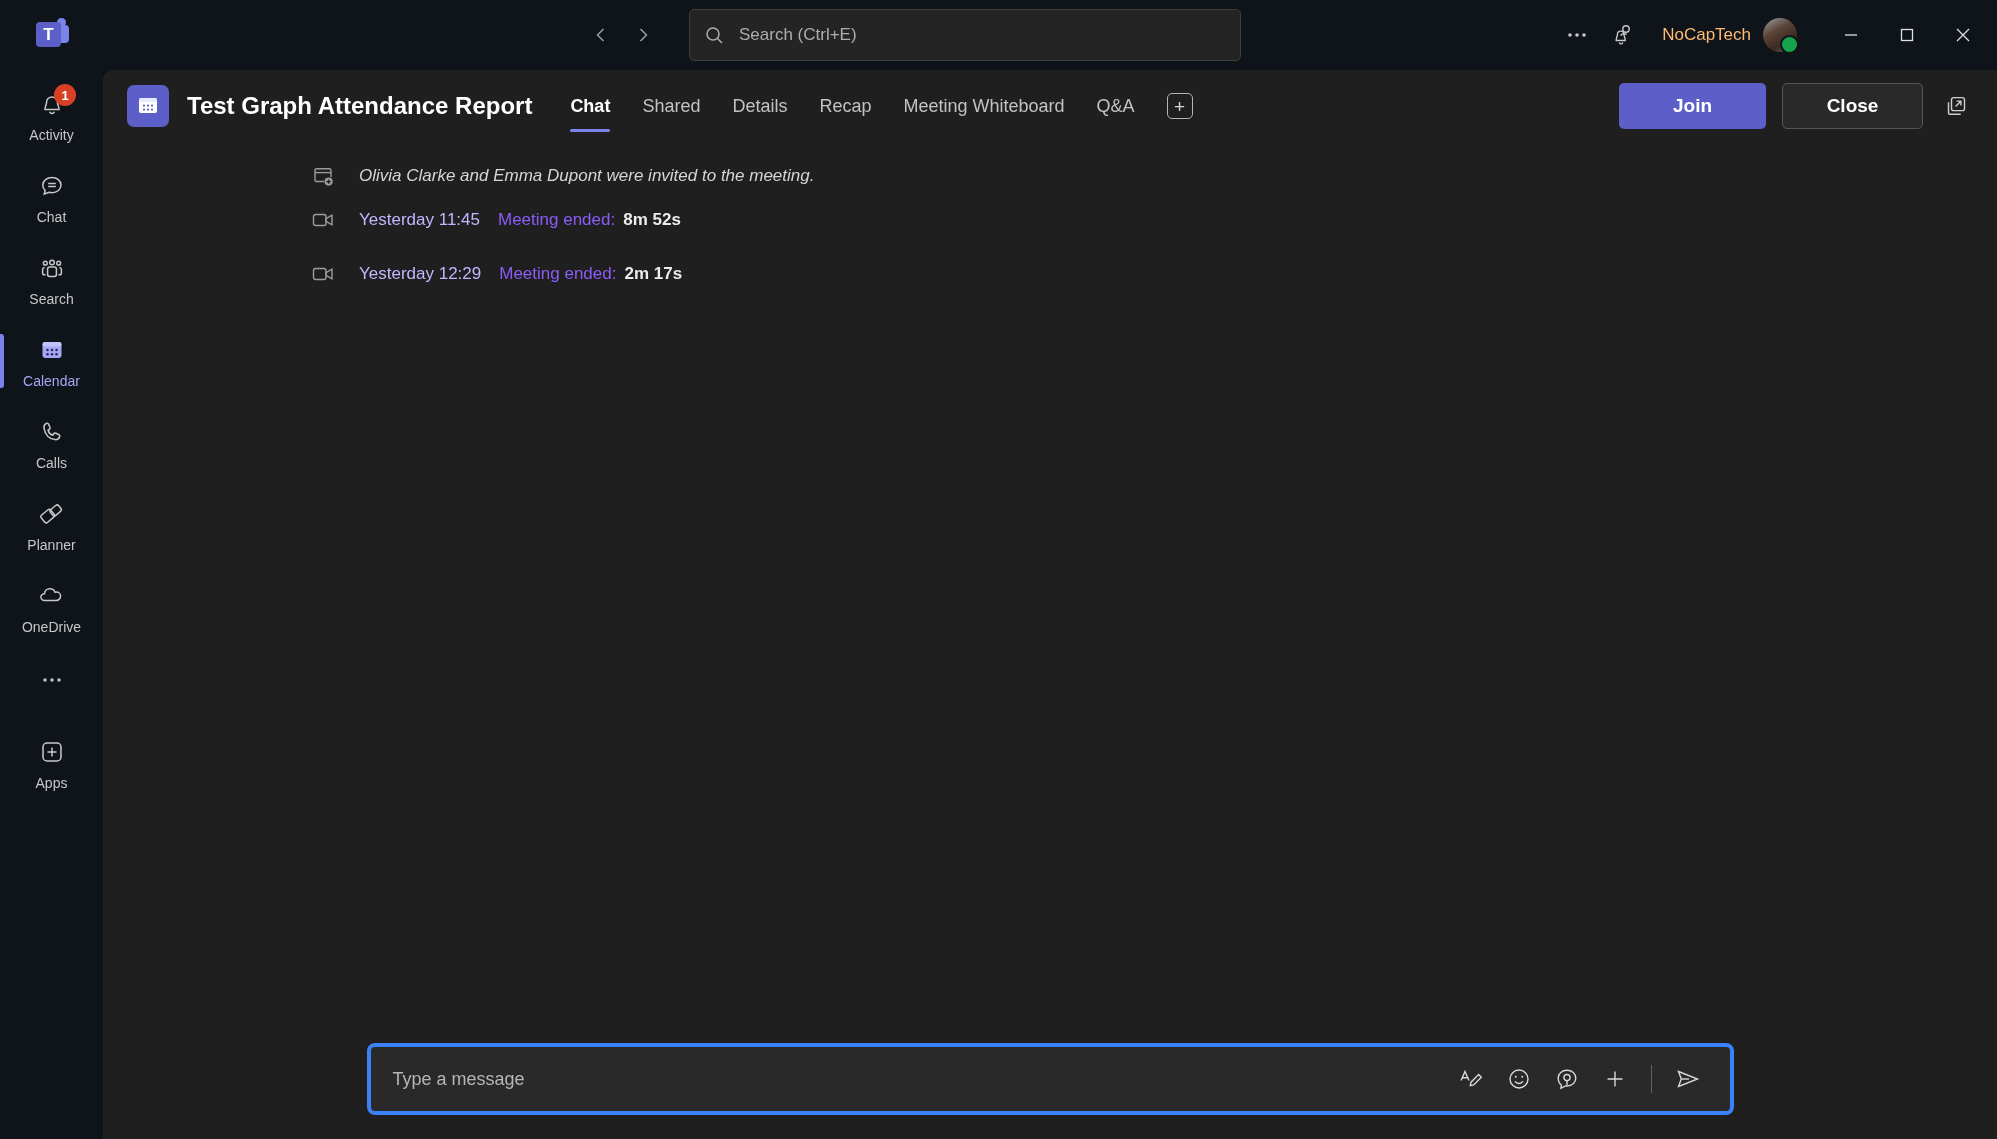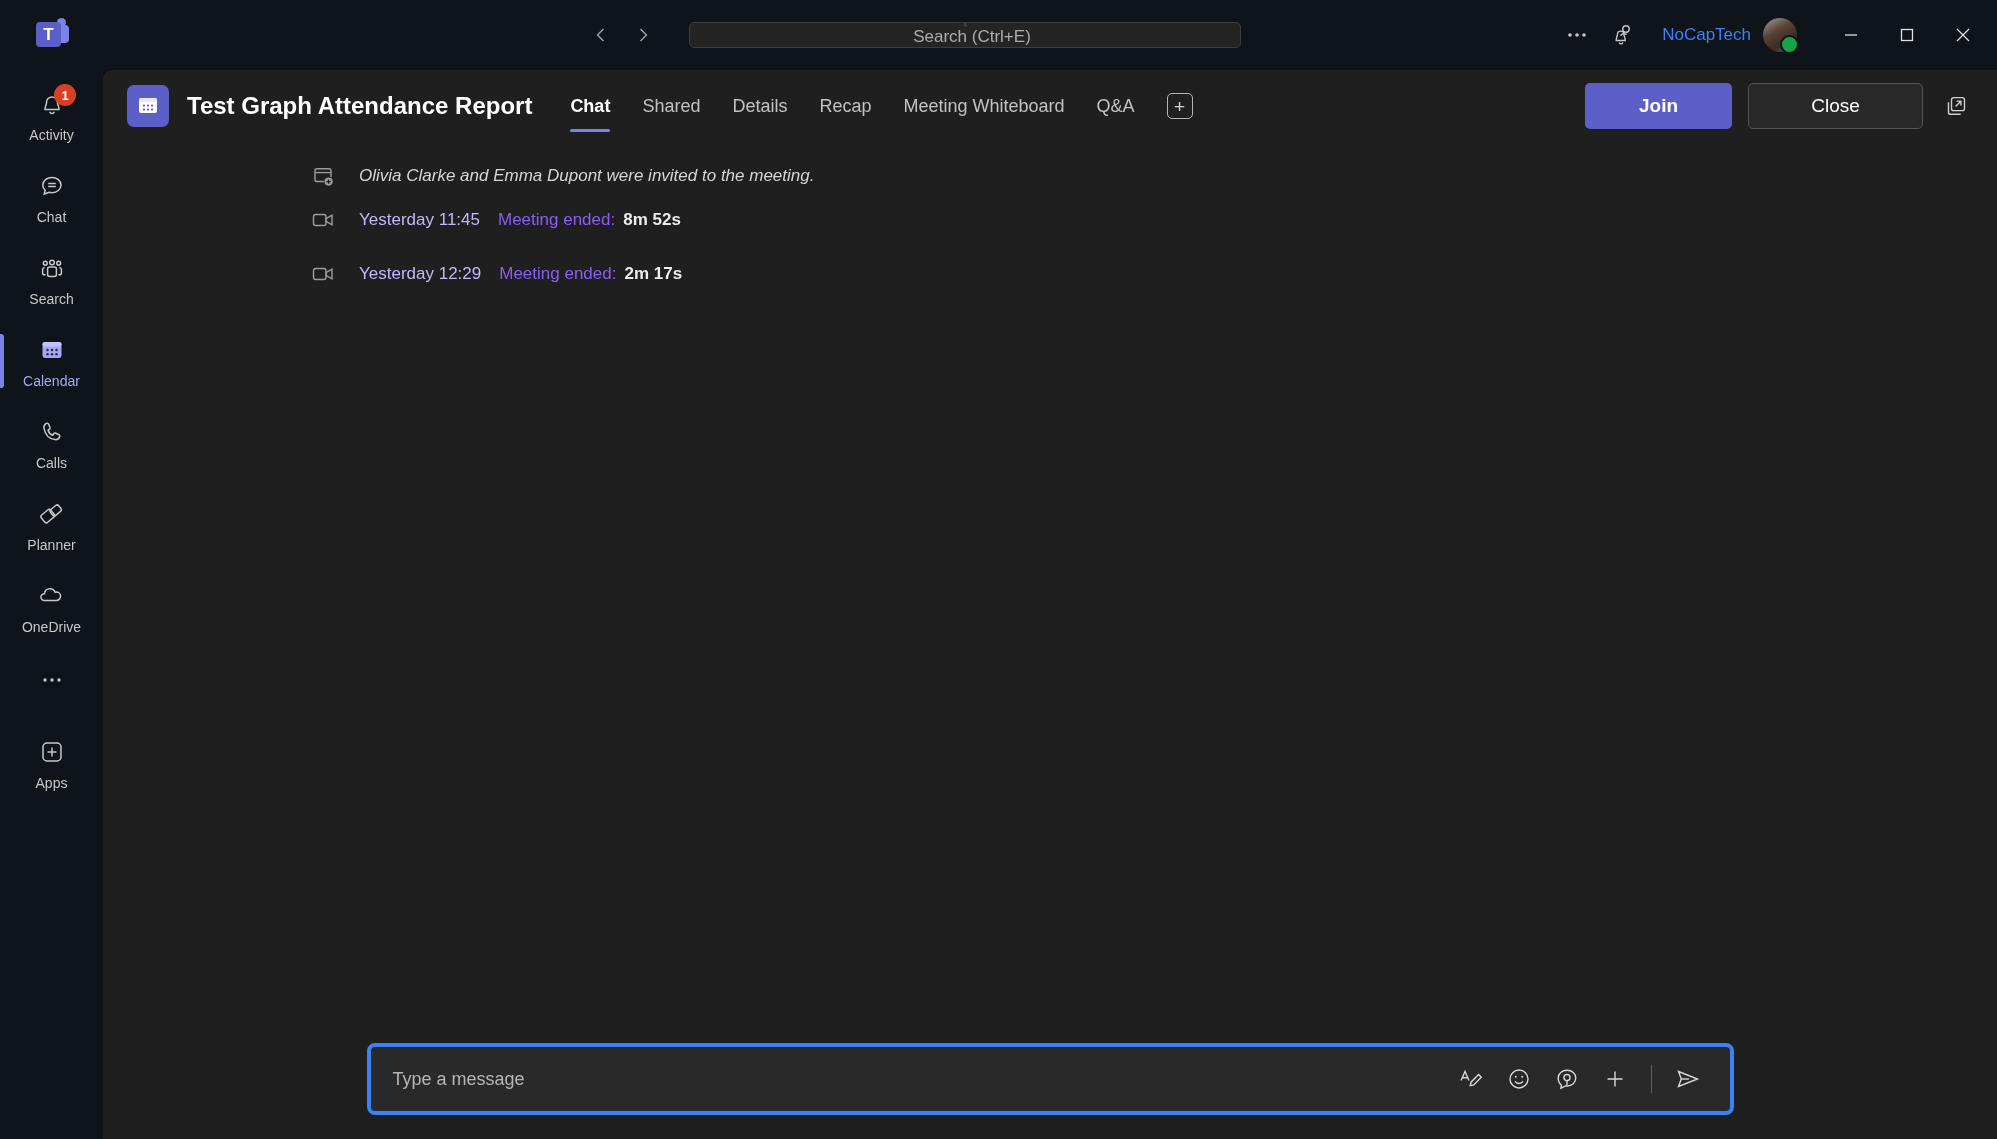--- a/index.html
+++ b/index.html
@@ -28,31 +28,31 @@
   .tl-c1 { position: absolute; right: 1px; top: 7px; width: 15px; height: 18px;
     background: #7b83eb; border-radius: 4px; }
   .tl-c2 { position: absolute; right: 4px; top: 0px; width: 9px; height: 9px;
     background: #7b83eb; border-radius: 50%; }
   .navbtn {
     width: 42px; height: 42px; display: flex; align-items: center;
     justify-content: center; color: #9aa0a6; border-radius: 5px;
   }
   #nav-back { margin-left: 510px; }
   #searchbox {
-    margin-left: 25px; width: 552px; height: 26px;
+    margin-left: 25px; width: 552px; height: 52px;
     background: #242424; border: 1px solid #3d3d3d; border-radius: 5px;
-    display: flex; align-items: center; padding: 0 14px; flex-direction: column;
+    display: flex; align-items: center; padding: 0 14px;
   }
   #search-input-text { color: #adadad; font-size: 17px; margin-left: 14px; }
   #tb-right { margin-left: auto; display: flex; align-items: center; height: 70px; }
   .tb-icon {
     width: 46px; height: 46px; display: flex; align-items: center;
     justify-content: center; color: #c8c8c8;
   }
-  #acct-name { color: #3b82f6; font-size: 17px; margin: 0 12px 0 16px; }
+  #acct-name { color: #fdba74; font-size: 17px; margin: 0 12px 0 16px; }
   #avatar {
     width: 34px; height: 34px; border-radius: 50%; position: relative;
     background: linear-gradient(150deg,#8a8a8a 10%,#5b4236 38%,#3a2a22 70%,#6e6e6e 100%);
     flex: none;
   }
   #avatar::after {
     content: ""; position: absolute; right: -2px; bottom: -2px;
     width: 15px; height: 15px; border-radius: 50%;
     background: #16a34a; border: 2px solid #0e1419;
   }
@@ -124,23 +124,23 @@
   #header-actions {
     position: absolute; right: 24px; top: 0; height: 72px;
     display: flex; align-items: center; gap: 16px; padding-left: 16px;
   }
   #btn-join {
     width: 147px; height: 46px; background: #5b5fc7; color: #fff;
     border-radius: 5px; font-size: 19px; font-weight: bold;
     display: flex; align-items: center; justify-content: center;
   }
   #btn-close-meeting {
-    width: 175px; height: 46px; background: #292929; color: #fff;
+    width: 141px; height: 46px; background: #292929; color: #fff;
     border: 1px solid #545454; border-radius: 5px;
-    font-size: 19px; font-weight: normal;
+    font-size: 19px; font-weight: bold;
     display: flex; align-items: center; justify-content: center;
   }
   #btn-popout {
     width: 34px; height: 34px; display: flex; align-items: center;
     justify-content: center; color: #d0d0d0;
   }
   
   #chat-body { position: relative; height: 880px; padding-top: 12px; }
   .msg {
     display: flex; align-items: center; padding: 8px 0 8px 206px;

